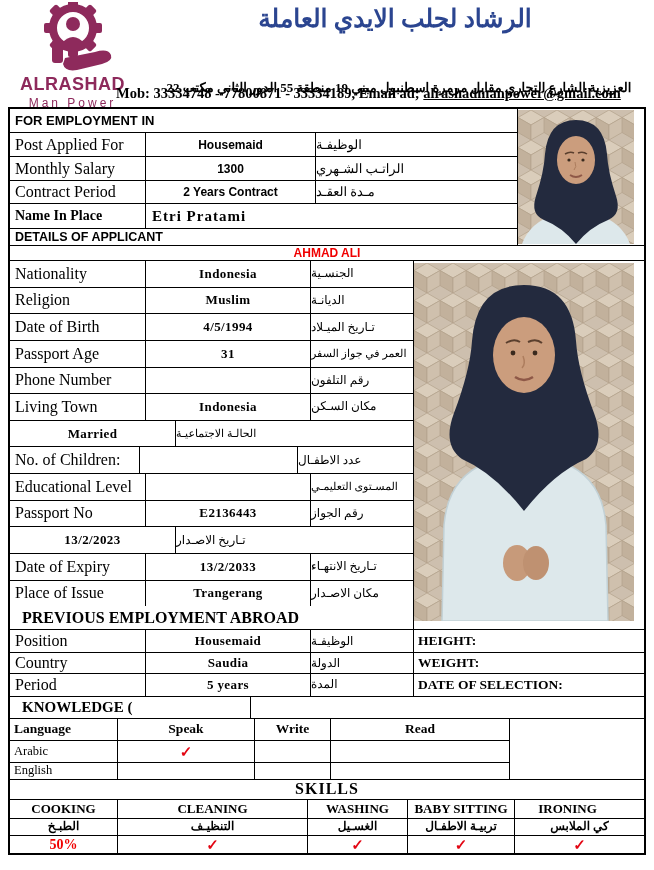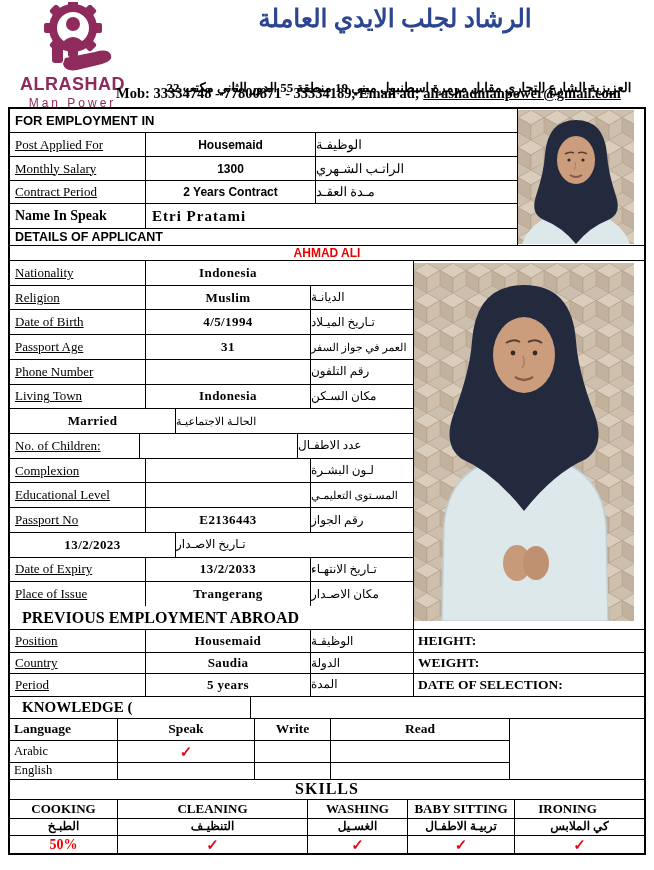--- a/index.html
+++ b/index.html
@@ -24,21 +24,21 @@
   .mob-line .u { text-decoration: underline; }
   
   .doc { position: absolute; left: 8px; top: 107px; width: 638px; height: 748px;
          border: 2px solid #000; display: flex; flex-direction: column; text-align: right; }
   .trow { display: flex; }
   .trow + .trow { border-top: 1px solid #000; }
   .trow > * + * { border-left: 1px solid #000; }
   .colstack { display: flex; flex-direction: column; }
   .colstack > .trow + .trow { border-top: 1px solid #000; }
   .c { display: flex; align-items: center; }
-  .lab { padding-left: 5px; font-size: 13px; text-decoration: underline; }
+  .lab { padding-left: 5px; font-size: 16px; }
   .val { justify-content: center; font-weight: bold; font-size: 13px; letter-spacing: .4px; }
   .val-sans { justify-content: center; font-family: "Liberation Sans", sans-serif; font-weight: bold; font-size: 12px; }
   .ar { justify-content: flex-end; direction: rtl; padding-right: 6px; font-size: 12px; }
   .sec-sans { font-family: "Liberation Sans", sans-serif; font-weight: bold; font-size: 13px; padding-left: 5px; }
   .sec-serif { font-weight: bold; font-size: 16px; padding-left: 12px; }
   .agent { justify-content: center; font-family: "Liberation Sans", sans-serif; font-weight: bold;
            font-size: 12px; color: #f00000; }
   .side { font-weight: bold; font-size: 13.5px; padding-left: 4px; }
   .bold-lab { font-weight: bold; font-size: 14px; padding-left: 5px; }
   .name-val { font-weight: bold; font-size: 15px; padding-left: 6px; letter-spacing: 1px; }
@@ -116,21 +116,21 @@
         <div class="c lab" style="width:135px">Monthly Salary</div>
         <div class="c val-sans" style="width:170px">1300</div>
         <div class="c ar" style="width:202px;font-size:13px">الراتـب الشـهري</div>
       </div>
       <div class="trow" style="height:23px">
         <div class="c lab" style="width:135px">Contract Period</div>
         <div class="c val-sans" style="width:170px">2 Years Contract</div>
         <div class="c ar" style="width:202px;font-size:13px">مـدة العقـد</div>
       </div>
       <div class="trow" style="height:25px">
-        <div class="c bold-lab" style="width:135px">Name In Speak</div>
+        <div class="c bold-lab" style="width:135px">Name In Place</div>
         <div class="c name-val" style="width:372px">Etri Pratami</div>
       </div>
       <div class="trow" style="height:17px">
         <div class="c sec-sans" style="width:507px;font-size:12.5px">DETAILS OF APPLICANT</div>
       </div>
     </div>
     <div class="photo-cell" style="width:127px">
       <svg width="116" height="134" viewBox="0 0 116 134" style="margin:1px 11px 0 0">
         <defs>
           <pattern id="wall1" width="26" height="30" patternUnits="userSpaceOnUse">
@@ -158,20 +158,21 @@
   <div class="trow" style="height:15px">
     <div class="c agent" style="width:634px">AHMAD ALI</div>
   </div>
 
   <div class="trow" style="height:369px">
     <div class="colstack" style="width:403px">
       <div class="colstack" style="height:346px">
         <div class="trow" style="flex:1">
           <div class="c lab" style="width:135px">Nationality</div>
           <div class="c val" style="width:165px">Indonesia</div>
+          <div class="c ar" style="width:103px">الجنسـية</div>
         </div>
         <div class="trow" style="flex:1">
           <div class="c lab" style="width:135px">Religion</div>
           <div class="c val" style="width:165px">Muslim</div>
           <div class="c ar" style="width:103px">الديانـة</div>
         </div>
         <div class="trow" style="flex:1">
           <div class="c lab" style="width:135px">Date of Birth</div>
           <div class="c val" style="width:165px">4/5/1994</div>
           <div class="c ar" style="width:103px">تـاريخ الميـلاد</div>
@@ -192,25 +193,20 @@
           <div class="c ar" style="width:103px">مكان السـكن</div>
         </div>
         <div class="trow" style="flex:1">
           <div class="c val" style="width:165px">Married</div>
           <div class="c ar" style="width:103px;font-size:11px">الحالـة الاجتماعيـة</div>
         </div>
         <div class="trow" style="flex:1">
           <div class="c lab" style="width:135px">No. of Children:</div>
           <div class="c val" style="width:165px"></div>
           <div class="c ar" style="width:121px">عدد الاطفـال</div>
-        </div>
-        <div class="trow" style="flex:1">
-          <div class="c lab" style="width:135px">Complexion</div>
-          <div class="c val" style="width:165px"></div>
-          <div class="c ar" style="width:103px">لـون البشـرة</div>
         </div>
         <div class="trow" style="flex:1">
           <div class="c lab" style="width:135px">Educational Level</div>
           <div class="c val" style="width:165px"></div>
           <div class="c ar" style="width:103px;font-size:11px">المسـتوى التعليمـي</div>
         </div>
         <div class="trow" style="flex:1">
           <div class="c lab" style="width:135px">Passport No</div>
           <div class="c val" style="width:165px">E2136443</div>
           <div class="c ar" style="width:103px">رقم الجواز</div>

